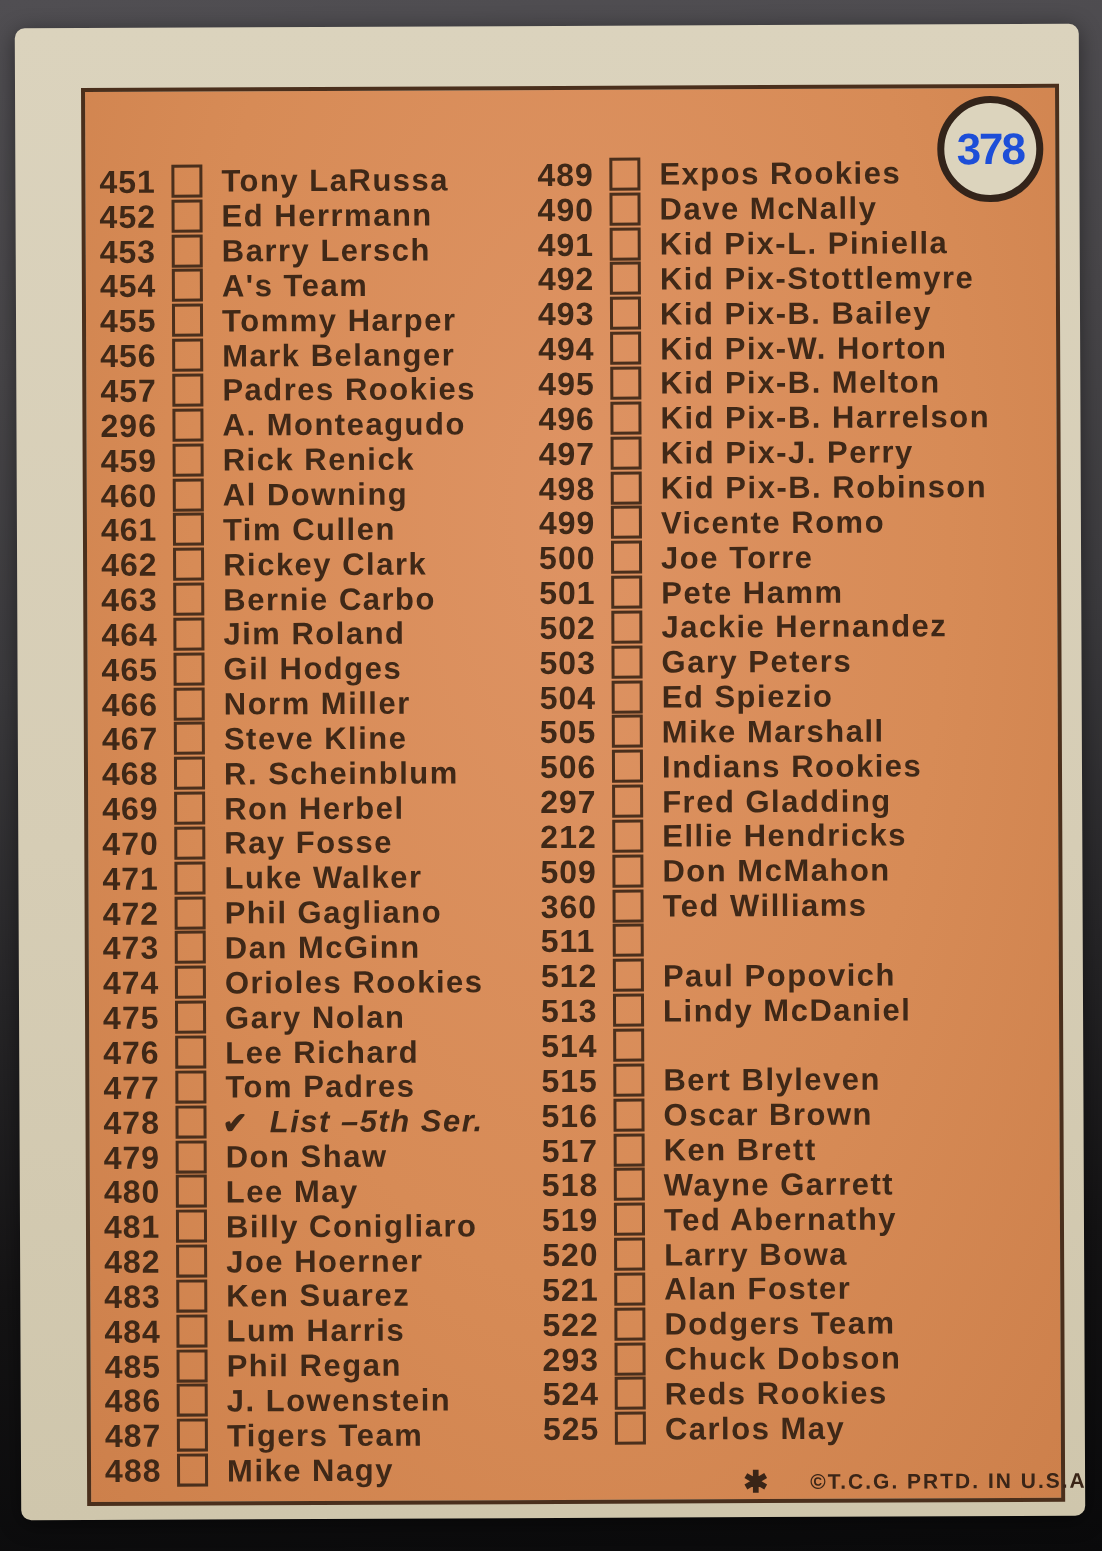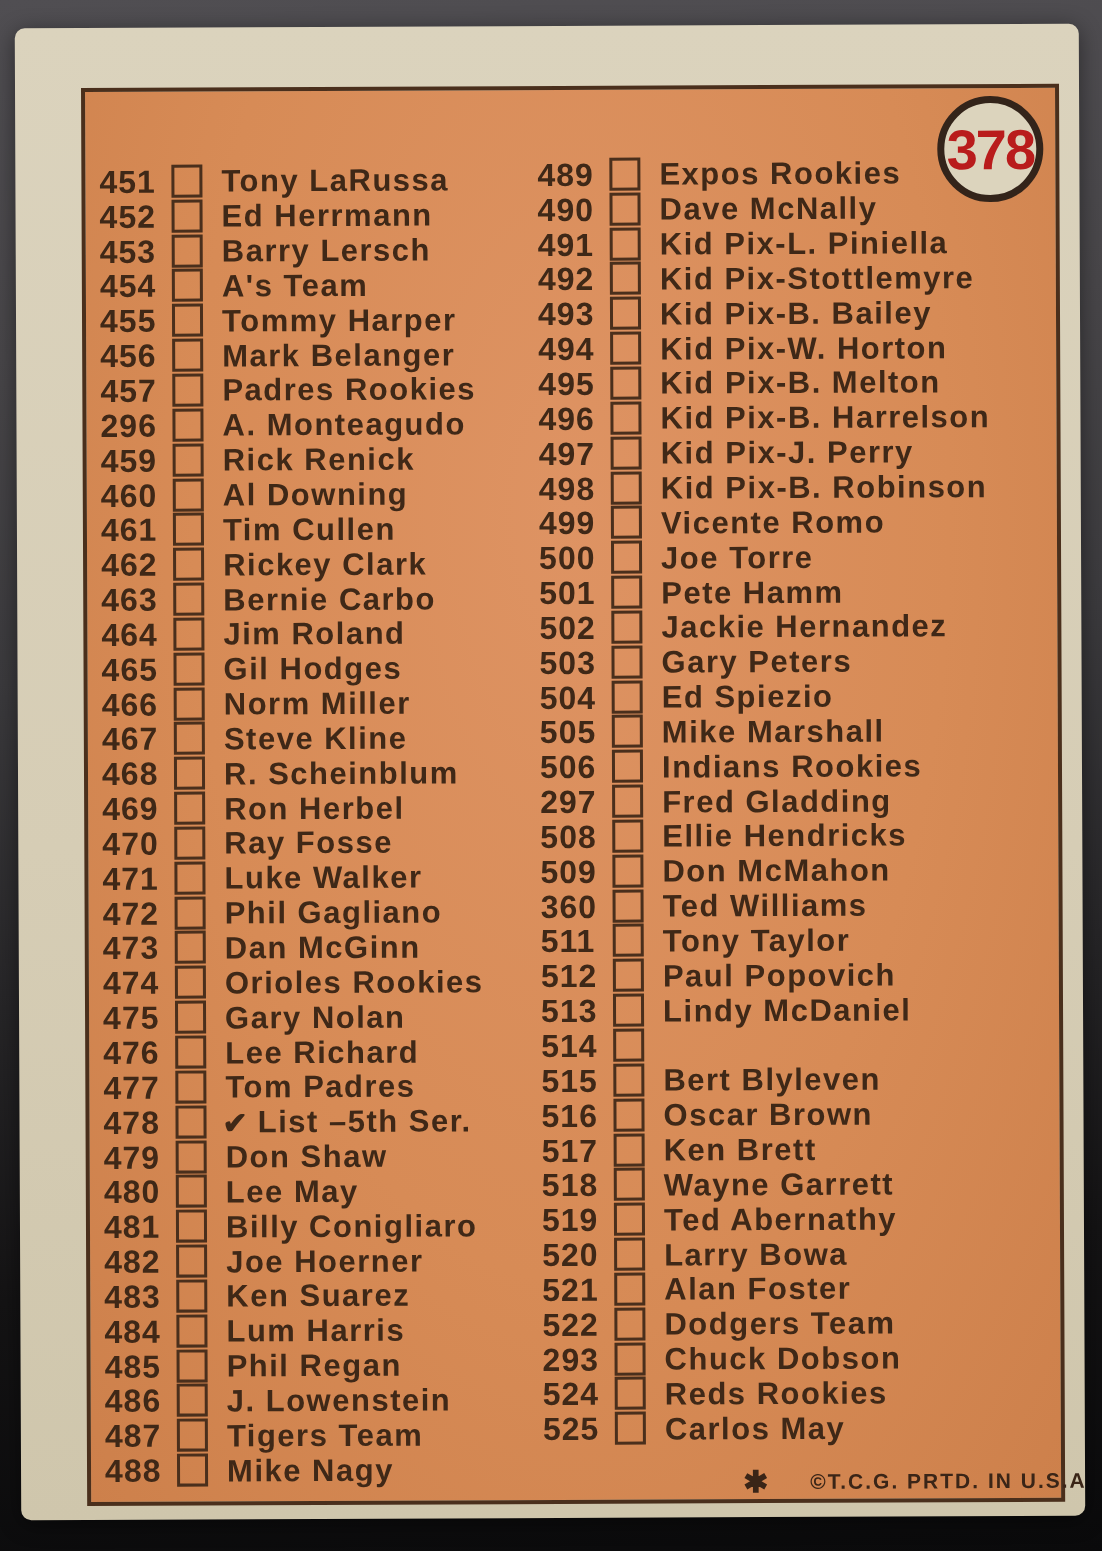--- a/index.html
+++ b/index.html
@@ -36,30 +36,30 @@
     width:25px;height:27px;border:3.5px solid #4a2f1c;
     flex:0 0 auto;margin-top:-2px;background:transparent;
   }
   .name{
     margin-left:19px;font-size:31px;font-weight:700;color:#3f2817;
     letter-spacing:1.5px;white-space:nowrap;
   }
   .checkglyph{
     margin-left:16px;margin-right:2px;font-size:30px;font-weight:700;color:#3f2817;
   }
-  .checkglyph + .name{margin-left:8px;}
+  .checkglyph + .name{margin-left:20px;font-style:italic;}
   .badge{
     position:absolute;top:8px;right:12px;width:92px;height:92px;
     border:7px solid #33241a;border-radius:50%;
     background:#dcd4bd;
     display:flex;align-items:center;justify-content:center;
     z-index:2;
   }
   .badge-num{
-    font-size:56px;font-weight:700;color:#b91c1c;letter-spacing:-2px;
+    font-size:44px;font-weight:700;color:#1d4ed8;letter-spacing:-2px;
   }
   .footer{
     position:absolute;left:652px;top:1381px;
     display:flex;align-items:center;
     color:#3a2517;font-weight:700;
   }
   .footer .star{font-size:30px;line-height:20px;margin-right:42px;}
   .footer .copy{font-size:21px;letter-spacing:2px;white-space:nowrap;}
 </style>
 </head>
@@ -356,38 +356,37 @@
             <span class="num">506</span>
             <span class="box"></span>
             <span class="name">Indians Rookies</span>
           </div>
           <div class="row">
             <span class="num">297</span>
             <span class="box"></span>
             <span class="name">Fred Gladding</span>
           </div>
           <div class="row">
-            <span class="num">508</span>
+            <span class="num">212</span>
             <span class="box"></span>
             <span class="name">Ellie Hendricks</span>
           </div>
           <div class="row">
             <span class="num">509</span>
             <span class="box"></span>
             <span class="name">Don McMahon</span>
           </div>
           <div class="row">
             <span class="num">360</span>
             <span class="box"></span>
             <span class="name">Ted Williams</span>
           </div>
           <div class="row">
             <span class="num">511</span>
             <span class="box"></span>
-            <span class="name">Tony Taylor</span>
           </div>
           <div class="row">
             <span class="num">512</span>
             <span class="box"></span>
             <span class="name">Paul Popovich</span>
           </div>
           <div class="row">
             <span class="num">513</span>
             <span class="box"></span>
             <span class="name">Lindy McDaniel</span>

